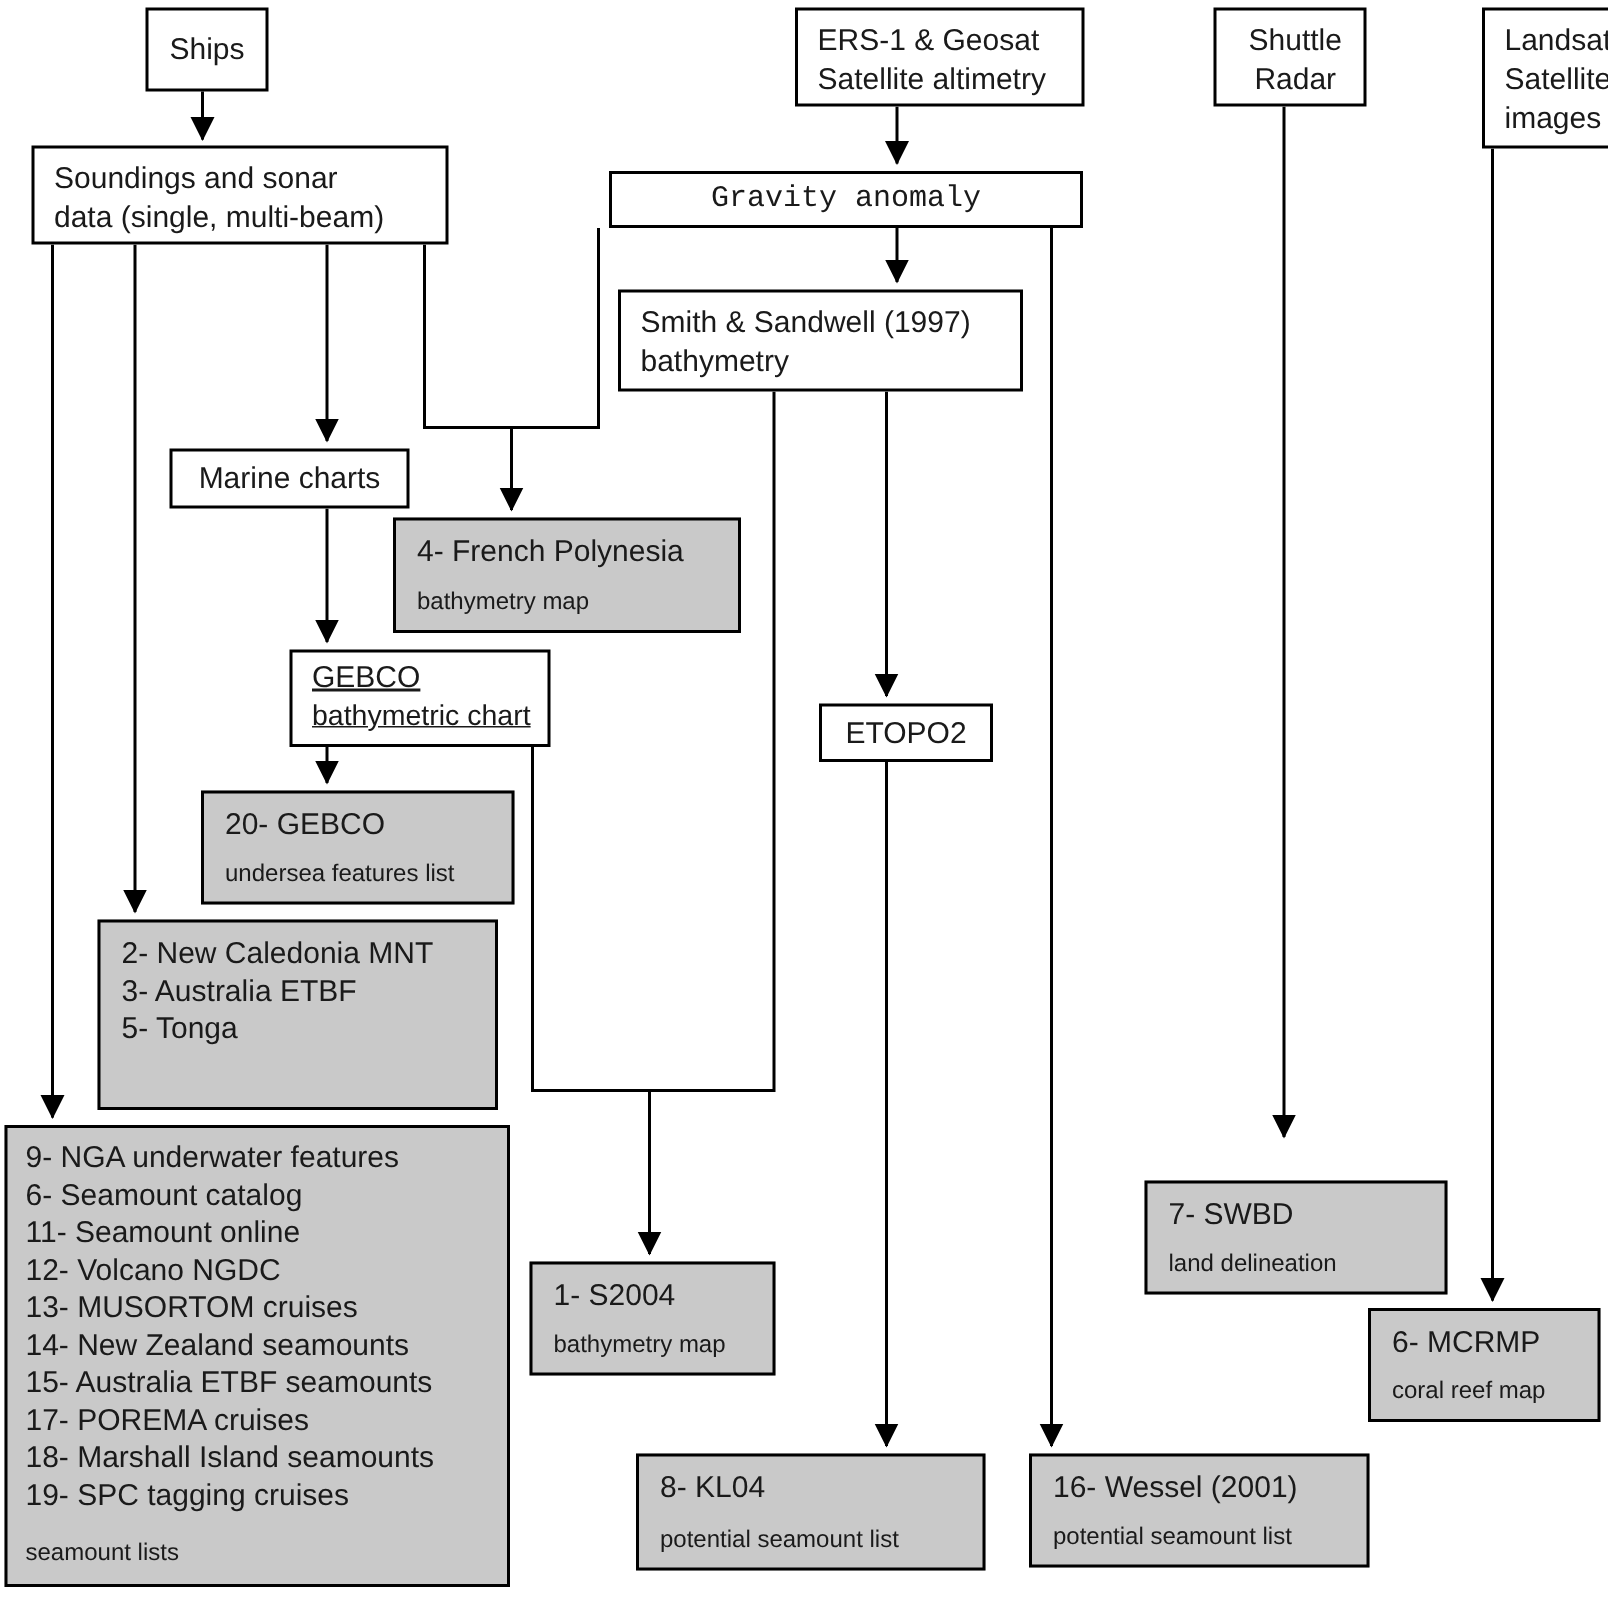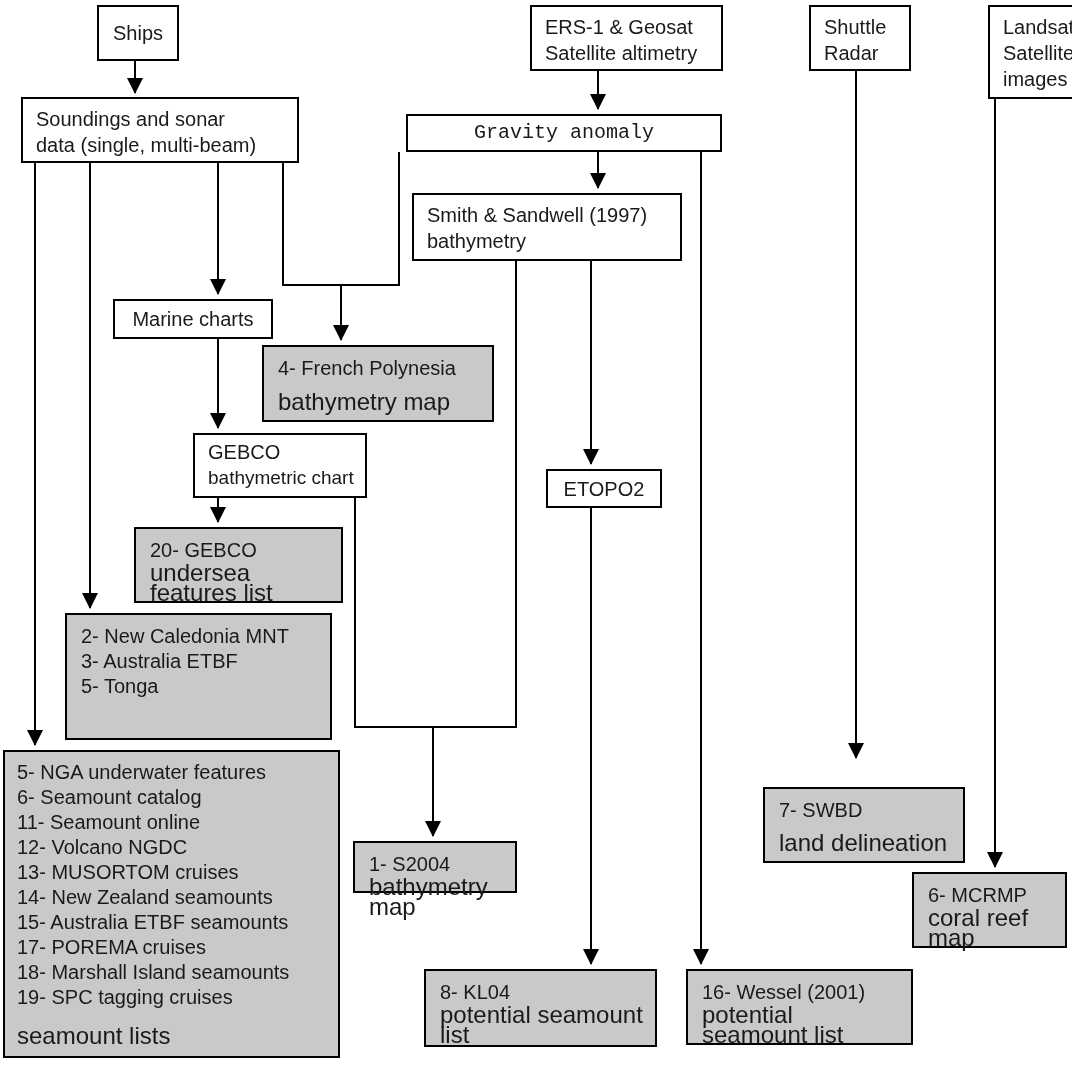--- a/index.html
+++ b/index.html
@@ -18,21 +18,21 @@
     font-size:20px;line-height:26px;letter-spacing:0;
   }
   .node.center{display:flex;align-items:center;justify-content:center;text-align:center;}
   .node.padded{padding:7px 6px 4px 13px;}
   .gnode{
     position:absolute;z-index:1;box-sizing:border-box;
     border:2px solid #000000;background:#c9c9c9;
     padding:9px 8px 8px 14px;font-size:20px;line-height:25px;
     display:flex;flex-direction:column;justify-content:space-between;
   }
-  .gnode .subtitle{font-size:24px;line-height:20px;}
+  .gnode .subtitle{font-size:16px;line-height:20px;}
   .list-lines div{white-space:nowrap;}
   .biglist{padding:8px 8px 10px 12px;}
   .biglist .list-lines div{line-height:25px;}
   svg line, svg path{stroke:#000000;stroke-width:2px;fill:none;}
 </style>
 </head>
 <body>
 
 <div class="canvas">
 
@@ -68,21 +68,21 @@
   <div class="node padded" style="left:21px;top:97px;width:278px;height:66px;">
     <div>Soundings and sonar</div>
     <div>data (single, multi-beam)</div>
   </div>
 
   <div class="node padded" style="left:530px;top:5px;width:193px;height:66px;">
     <div>ERS-1 &amp; Geosat</div>
     <div>Satellite altimetry</div>
   </div>
 
-  <div class="node padded" style="left:809px;top:5px;width:102px;height:66px;">
+  <div class="node padded" style="left:809px;top:5px;width:102px;height:66px;text-align:center;">
     <div>Shuttle</div>
     <div>Radar</div>
   </div>
 
   <div class="node padded" style="left:948px;top:5px;width:121px;height:94px;margin-left:40px;">
     <div>Landsat</div>
     <div>Satellite</div>
     <div>images</div>
   </div>
 
@@ -92,21 +92,21 @@
 
   <div class="node padded" style="left:412px;top:193px;width:270px;height:68px;">
     <div>Smith &amp; Sandwell (1997)</div>
     <div>bathymetry</div>
   </div>
 
   <div class="node center" style="left:113px;top:299px;width:160px;height:40px;">
     <span>Marine charts</span>
   </div>
 
-  <div class="node padded" style="left:193px;top:433px;width:174px;height:65px;padding-top:5px;line-height:25px;">
+  <div class="node padded" style="left:193px;top:433px;width:174px;height:65px;padding-top:5px;line-height:25px;text-decoration:underline;">
     <div>GEBCO</div>
     <div style="font-size:19px;">bathymetric chart</div>
   </div>
 
   <div class="node center" style="left:546px;top:469px;width:116px;height:39px;">
     <span>ETOPO2</span>
   </div>
 
   <div class="gnode" style="left:262px;top:345px;width:232px;height:77px;">
     <div>4- French Polynesia</div>
@@ -121,35 +121,35 @@
   <div class="gnode" style="left:65px;top:613px;width:267px;height:127px;">
     <div class="list-lines">
       <div>2- New Caledonia MNT</div>
       <div>3- Australia ETBF</div>
       <div>5- Tonga</div>
     </div>
   </div>
 
   <div class="gnode biglist" style="left:3px;top:750px;width:337px;height:308px;">
     <div class="list-lines">
-      <div>5- NGA underwater features</div>
+      <div>9- NGA underwater features</div>
       <div>6- Seamount catalog</div>
       <div>11- Seamount online</div>
       <div>12- Volcano NGDC</div>
       <div>13- MUSORTOM cruises</div>
       <div>14- New Zealand seamounts</div>
       <div>15- Australia ETBF seamounts</div>
       <div>17- POREMA cruises</div>
       <div>18- Marshall Island seamounts</div>
       <div>19- SPC tagging cruises</div>
     </div>
     <div class="subtitle">seamount lists</div>
   </div>
 
-  <div class="gnode" style="left:353px;top:841px;width:164px;height:52px;">
+  <div class="gnode" style="left:353px;top:841px;width:164px;height:76px;">
     <div>1- S2004</div>
     <div class="subtitle">bathymetry map</div>
   </div>
 
   <div class="gnode" style="left:424px;top:969px;width:233px;height:78px;">
     <div>8- KL04</div>
     <div class="subtitle">potential seamount list</div>
   </div>
 
   <div class="gnode" style="left:686px;top:969px;width:227px;height:76px;">

